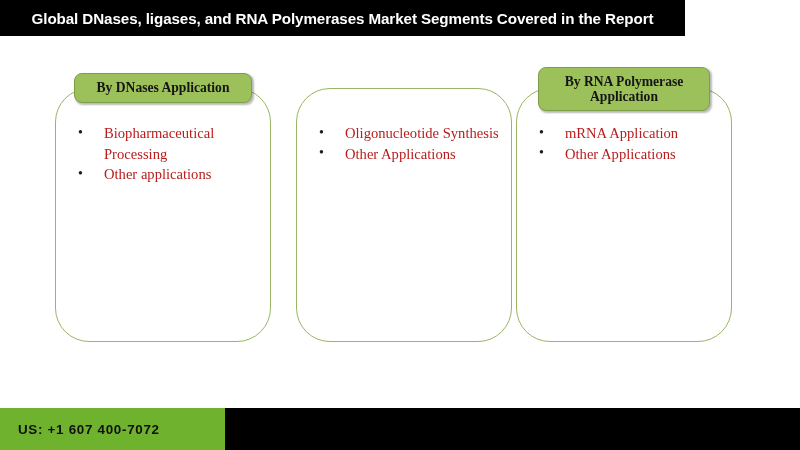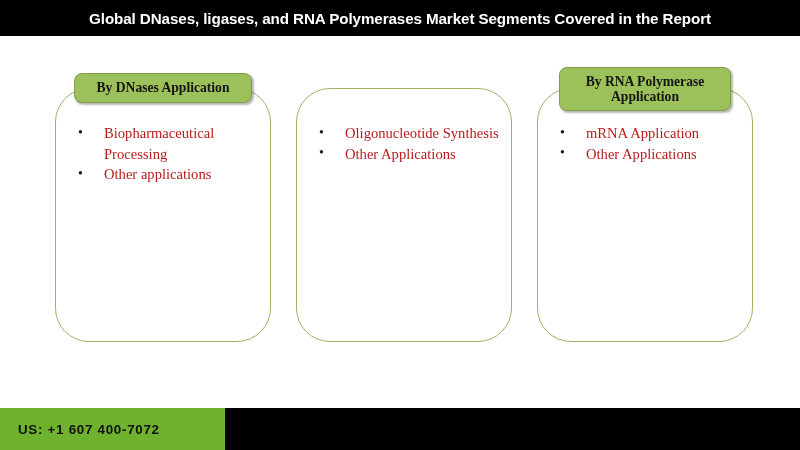--- a/index.html
+++ b/index.html
@@ -19,21 +19,21 @@
     height: 450px;
     background: #ffffff;
     box-sizing: border-box;
   }
 
   
   .title-bar {
     position: absolute;
     left: 0;
     top: 0;
-    width: 800px;
+    width: 685px;
     height: 36px;
     background: #000000;
     display: flex;
     align-items: center;
     justify-content: center;
   }
   .title-text {
     color: #ffffff;
     font-family: "Liberation Sans", sans-serif;
     font-weight: bold;
@@ -55,21 +55,21 @@
     top: 52px;
     width: 216px;
     height: 254px;
     border: 1.6px solid #9ab663;
     border-radius: 34px;
     background: #ffffff;
     box-sizing: border-box;
   }
   .card-1 { left: 55px; }
   .card-2 { left: 296px; }
-  .card-3 { left: 537px; }
+  .card-3 { left: 516px; }
 
   .card-badge {
     position: absolute;
     top: -16px;
     left: 50%;
     transform: translateX(-50%);
     width: 178px;
     min-height: 30px;
     background: #9cc15b;
     border: 1px solid #7e9e49;

